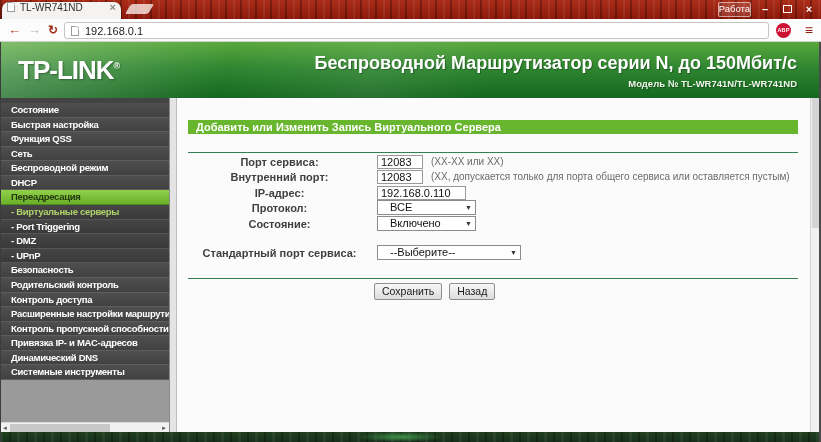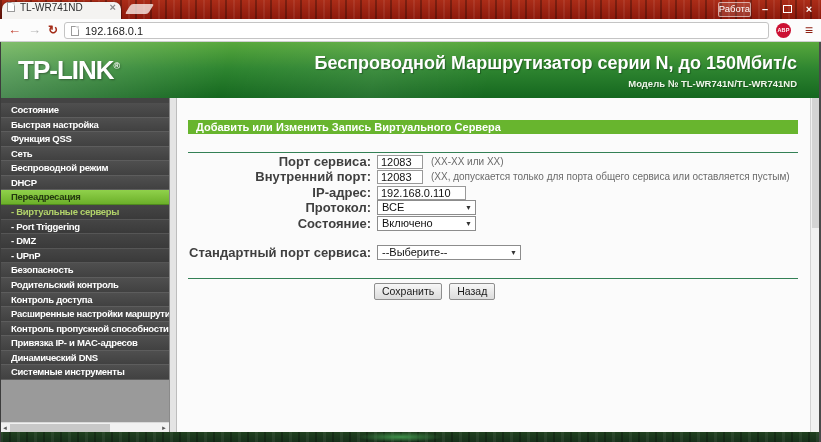--- a/index.html
+++ b/index.html
@@ -75,27 +75,27 @@
 
   
   .content { position:absolute; left:177px; top:56px; width:633px; height:334px; background:#fbfbfb; }
   .section-bar { position:absolute; left:11px; top:22px; width:610px; height:14px; background:#68b52e;
     color:#fff; font-size:11px; font-weight:bold; line-height:14px; padding-left:8px; }
   .rule { position:absolute; left:11px; width:610px; height:1px; background:#338055; }
   .rule-top { top:54px; } .rule-bottom { top:180px; }
 
   .frow { position:absolute; left:11px; width:615px; height:15px; display:flex; align-items:center; }
   .r1{top:56px;} .r2{top:71px;} .r3{top:87px;} .r4{top:102px;} .r5{top:118px;} .r6{top:147px;}
-  .flabel { width:183px; text-align:right; font-size:13px; font-weight:bold; color:#3f3f3f; padding-right:0; white-space:nowrap; }
+  .flabel { width:183px; text-align:center; font-size:11px; font-weight:bold; color:#3f3f3f; padding-right:0; white-space:nowrap; }
   .fctl { margin-left:6px; }
   .tinput { height:14px; border:1px solid #999; background:#fff; font-family:"Liberation Sans",sans-serif;
     font-size:11px; color:#111; padding:0 3px; }
   .w-port { width:46px; } .w-ip { width:89px; }
   .fselect { position:relative; height:15px; border:1px solid #8c8c8c; background:#fff; font-size:11px; color:#111;
-    line-height:13px; padding:0 14px 0 4px; white-space:nowrap; cursor:pointer; }
+    line-height:13px; padding:0 14px 0 12px; white-space:nowrap; cursor:pointer; }
   .w-sel { width:99px; } .w-selwide { width:144px; }
   .sel-arrow { position:absolute; right:3px; top:3px; font-size:7px; color:#333; line-height:8px; }
   .fhint { margin-left:8px; font-size:10px; color:#6b6b6b; white-space:nowrap; }
 
   .btn-row { position:absolute; left:197px; top:185px; display:flex; gap:7px; }
   .btn { height:17px; padding:0 7px; font-family:"Liberation Sans",sans-serif; font-size:10.5px; color:#1a1a1a;
     border:1px solid #8e8e8e; border-radius:2px; background:linear-gradient(180deg,#f7f7f7,#dcdcdc); line-height:15px; cursor:pointer; }
 
   .vscroll { position:absolute; left:810px; top:56px; width:9px; height:334px; background:#f1f1f1; border-left:1px solid #d2d2d2; }
   .vthumb { position:absolute; left:1px; top:0; width:7px; height:130px; background:#d4d4d4; }

